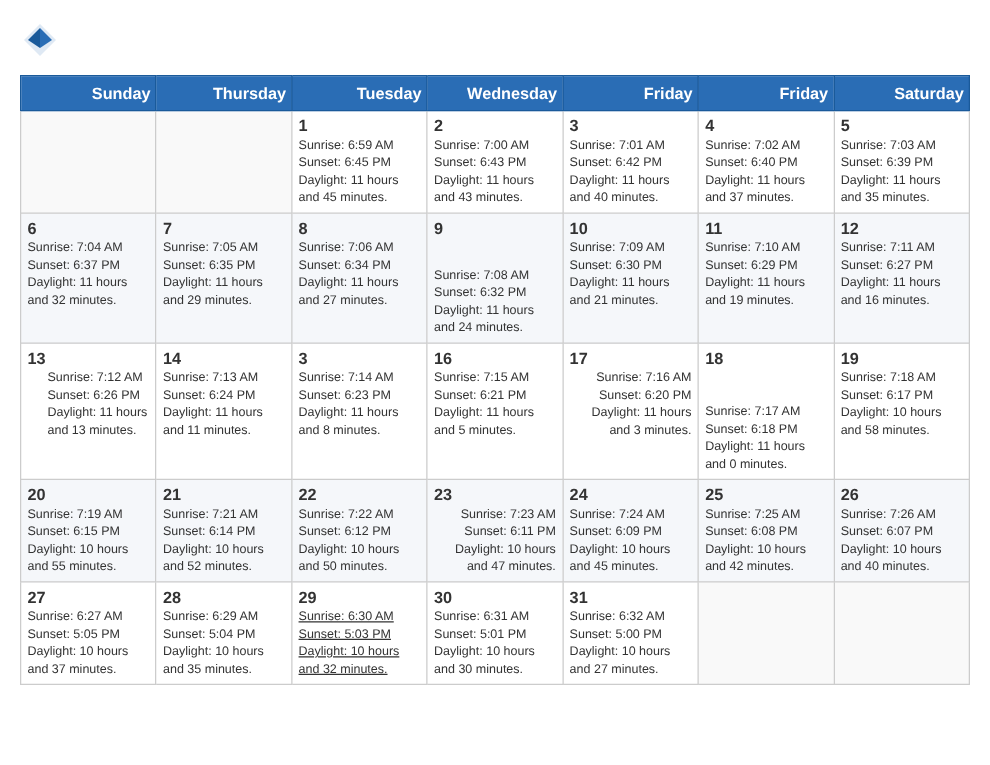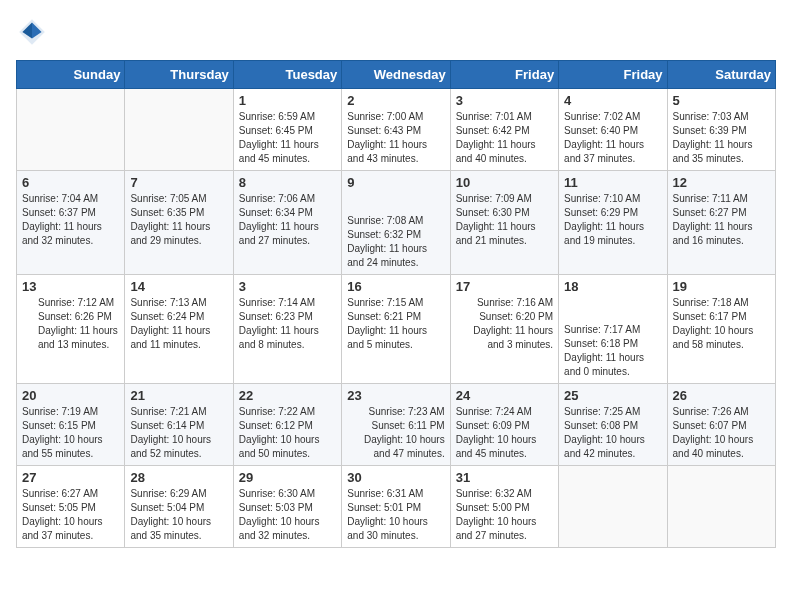--- a/index.html
+++ b/index.html
@@ -295,21 +295,21 @@
 Daylight: 10 hours and 37 minutes.</div>
         </td>
         <td>
           <span class="day-number">28</span>
           <div class="day-info" style="white-space: pre-line;">Sunrise: 6:29 AM
 Sunset: 5:04 PM
 Daylight: 10 hours and 35 minutes.</div>
         </td>
         <td>
           <span class="day-number">29</span>
-          <div class="day-info" style="white-space: pre-line;">Sunrise: 6:30 AM
+          <div class="day-info" style="white-space: pre-line; text-decoration: underline;">Sunrise: 6:30 AM
 Sunset: 5:03 PM
 Daylight: 10 hours and 32 minutes.</div>
         </td>
         <td>
           <span class="day-number">30</span>
           <div class="day-info" style="white-space: pre-line;">Sunrise: 6:31 AM
 Sunset: 5:01 PM
 Daylight: 10 hours and 30 minutes.</div>
         </td>
         <td>

